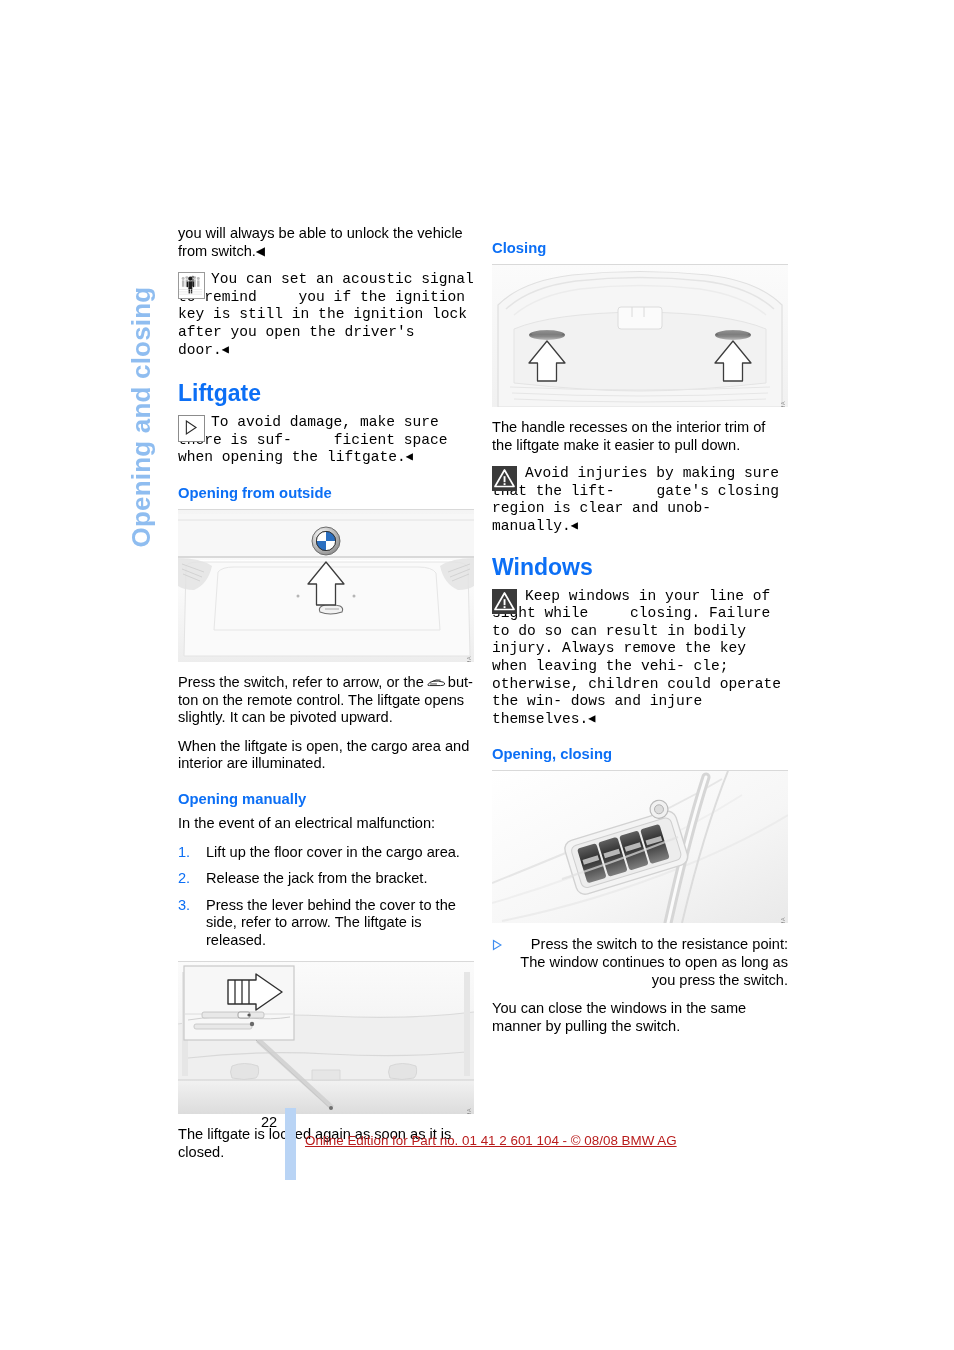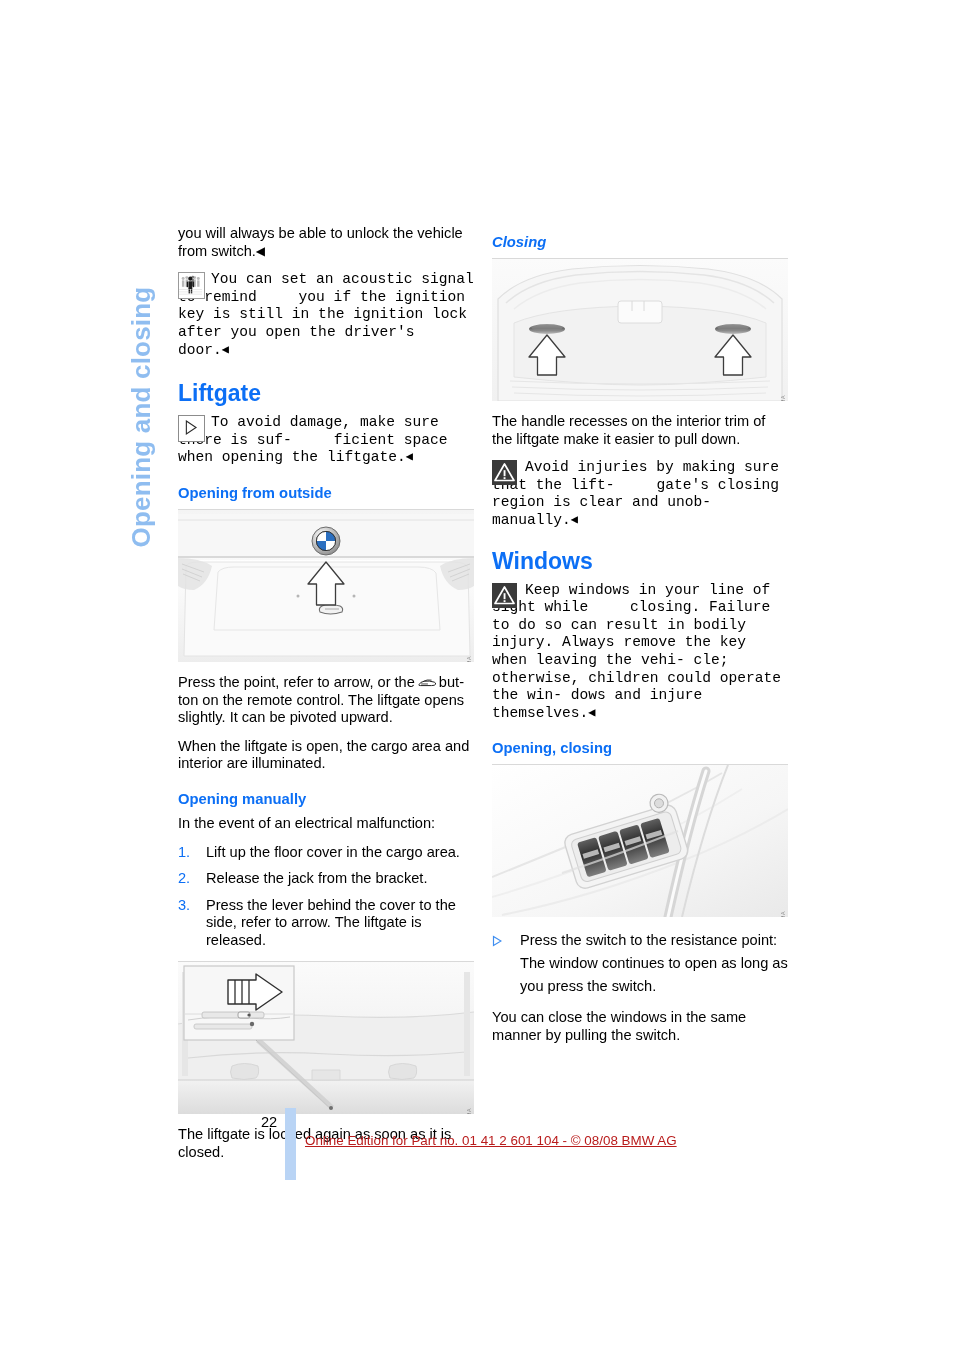--- a/index.html
+++ b/index.html
@@ -31,21 +31,21 @@
 
   h2{
     font-size:23px;font-weight:bold;color:#0c6ff5;
     margin:19px 0 9px 0;line-height:24px;
   }
   h2.first{margin-top:22px;}
   h3{
     font-size:14.8px;font-weight:bold;color:#0c6ff5;
     margin:17px 0 7px 0;line-height:18px;
   }
-  h3.first{margin-top:8px;font-style:italic;}
+  h3.first{margin-top:14px;}
 
   
   .note{position:relative;min-height:30px;margin:0 0 11px 0;}
   .note .note-text{font-size:14.6px;line-height:17.6px;font-family:Liberation Mono, monospace;}
   .note .ico{
     position:absolute;left:0;top:1px;width:25px;height:25px;
   }
   .note .ln.pad{padding-left:33px;}
 
   
@@ -61,21 +61,21 @@
   ol.steps li{
     position:relative;padding-left:28px;margin-bottom:9px;
     font-size:14.6px;line-height:17.6px;
   }
   ol.steps li .num{
     position:absolute;left:0;top:0;color:#0c6ff5;font-size:14.6px;
   }
   ul.bullets{margin:0;padding:0;list-style:none;}
   ul.bullets li{
     position:relative;padding-left:28px;margin-bottom:11px;
-    font-size:14.6px;line-height:23px;
+    font-size:14.6px;line-height:18px;text-align:right;
   }
   ul.bullets li .tri{
     position:absolute;left:0;top:2px;width:10px;height:12px;
   }
 
   
   .figure{
     position:relative;width:296px;background:#fbfbfb;
     border-top:1px solid #d9d9d9;margin:0 0 12px 0;
     overflow:hidden;
@@ -226,21 +226,21 @@
         <circle cx="176" cy="86" r="1.5" fill="#b5b5b5"></circle>
 
         <path d="M144 96 q6 -3 18 0 q4 2 2 6 q-12 4 -22 0 q-2 -4 2 -6Z" fill="#f2f2f2" stroke="#6f6f6f" stroke-width="1.1"></path>
         <path d="M147 99 h14" stroke="#9a9a9a" stroke-width="0.8"></path>
 
         <path d="M148 52 L166 74 L157.5 74 L157.5 95 L138.5 95 L138.5 74 L130 74 Z" fill="#ffffff" stroke="#3d3d3d" stroke-width="1.3" stroke-linejoin="round"></path>
       </svg>
       <span class="fig-code">VH-0609CMA</span>
     </div>
 
-    <p><span>Press the point, refer to arrow, or the</span><span class="glyph-car"><svg viewBox="0 0 22 12" width="20" height="11" aria-hidden="true">
+    <p><span>Press the switch, refer to arrow, or the</span><span class="glyph-car"><svg viewBox="0 0 22 12" width="20" height="11" aria-hidden="true">
             <path d="M2 8.6 Q3.5 5.2 8 4.6 Q13.5 3.8 19 5.6 Q21 6.4 20.4 8 Q19.6 9.4 16 9.4 H4 Q1.6 9.4 2 8.6 Z" fill="#ffffff" stroke="#222" stroke-width="1.1"></path>
             <path d="M7 4.8 Q11 2.4 16 3.4" fill="none" stroke="#222" stroke-width="1"></path>
             <path d="M4.5 7.6 H12" stroke="#222" stroke-width="0.9"></path>
           </svg></span><span>but-ton on the remote control. The liftgate opens slightly. It can be pivoted upward.</span></p>
 
     <p>When the liftgate is open, the cargo area and interior are illuminated.</p>
 
     <h3>Opening manually</h3>
 
     <p>In the event of an electrical malfunction:</p>

